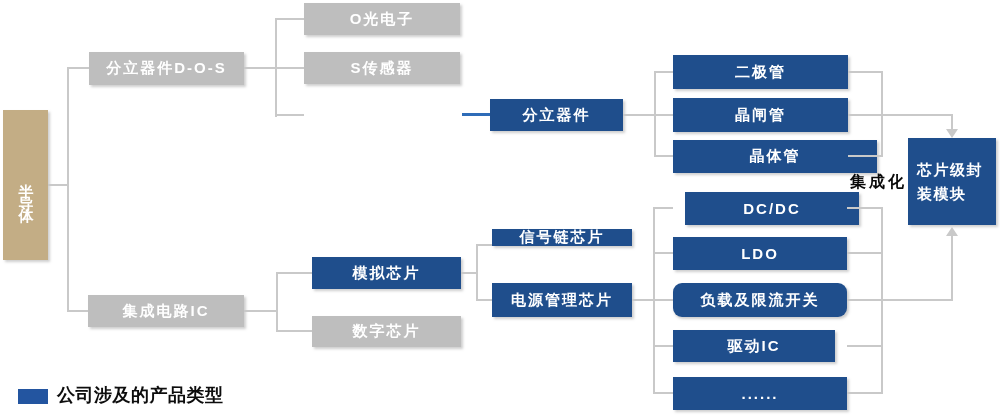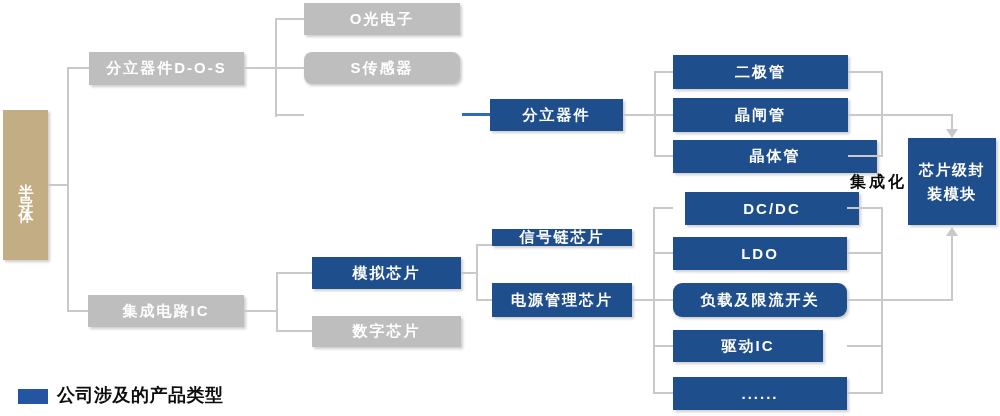--- a/index.html
+++ b/index.html
@@ -4,21 +4,21 @@
 <style>
   html,body { margin:0; padding:0; background:#ffffff; }
   .canvas {
     position:relative; width:1000px; height:416px; background:#ffffff;
     font-family:"Liberation Sans", sans-serif; overflow:hidden;
   }
   .node {
     position:absolute; display:flex; align-items:center; justify-content:center;
     color:#ffffff; font-weight:bold; font-size:15px; letter-spacing:2px;
     box-shadow:1.5px 2px 2.5px rgba(125,125,125,0.38);
-    box-sizing:border-box; text-align:center;
+    box-sizing:border-box; text-align:left;
   }
   .blue { background:var(--box-blue,#1F4E8C); }
   .gray { background:var(--box-gray,#BEBEBE); }
   .tan  { background:var(--box-tan,#C3AD85); }
   .vert {
     writing-mode:vertical-rl; text-orientation:upright; letter-spacing:12px;
     padding-top:10px;
   }
   .wrap2 { line-height:1.55; padding:0 9px; letter-spacing:1.5px; }
   .hline { position:absolute; height:2px; background:var(--line-gray,#C9C9C9); }
@@ -48,37 +48,37 @@
 <body>
 
 <div class="canvas">
 
   <div class="node tan vert" style="left:3px; top:110px; width:45px; height:150px;">半导体</div>
 
   <div class="node gray" style="left:89px; top:52px; width:155px; height:33px;">分立器件D-O-S</div>
   <div class="node gray" style="left:88px; top:295px; width:156px; height:32px;">集成电路IC</div>
 
   <div class="node gray" style="left:304px; top:3px; width:156px; height:32px;">O光电子</div>
-  <div class="node gray" style="left:304px; top:52px; width:156px; height:32px;border-radius:8px;">S传感器</div>
+  <div class="node gray" style="left:304px; top:52px; width:156px; height:32px;">S传感器</div>
 
   <div class="node blue" style="left:490px; top:99px; width:133px; height:32px;">分立器件</div>
 
   <div class="node blue" style="left:673px; top:55px; width:175px; height:34px;">二极管</div>
   <div class="node blue" style="left:673px; top:98px; width:175px; height:34px;">晶闸管</div>
   <div class="node blue" style="left:673px; top:140px; width:204px; height:33px;">晶体管</div>
 
   <div class="node blue" style="left:312px; top:257px; width:149px; height:32px;">模拟芯片</div>
   <div class="node gray" style="left:312px; top:316px; width:149px; height:31px;">数字芯片</div>
   <div class="node blue" style="left:492px; top:229px; width:140px; height:17px;">信号链芯片</div>
   <div class="node blue" style="left:492px; top:283px; width:140px; height:34px;">电源管理芯片</div>
 
   <div class="node blue" style="left:673px; top:192px; width:174px; height:33px;margin-left:12px;">DC/DC</div>
   <div class="node blue" style="left:673px; top:237px; width:174px; height:33px;">LDO</div>
   <div class="node blue" style="left:673px; top:283px; width:174px; height:34px;border-radius:9px;">负载及限流开关</div>
-  <div class="node blue" style="left:673px; top:330px; width:150px; height:32px;">驱动IC</div>
+  <div class="node blue" style="left:673px; top:330px; width:162px; height:32px;">驱动IC</div>
   <div class="node blue" style="left:673px; top:377px; width:174px; height:33px;">......</div>
 
   <div class="node blue wrap2" style="left:908px; top:138px; width:88px; height:87px;">芯片级封装模块</div>
 
   <div class="annot" style="left:850px; top:172px;">集成化</div>
   <div class="legend-swatch" style="left:18px; top:389px; width:30px; height:15px;"></div>
   <div class="legend-text" style="left:57px; top:383px;">公司涉及的产品类型</div>
 
   <div class="hline" style="left:48px; top:184px; width:20px;"></div>
   <div class="vline" style="left:67px; top:67px; height:245px;"></div>

